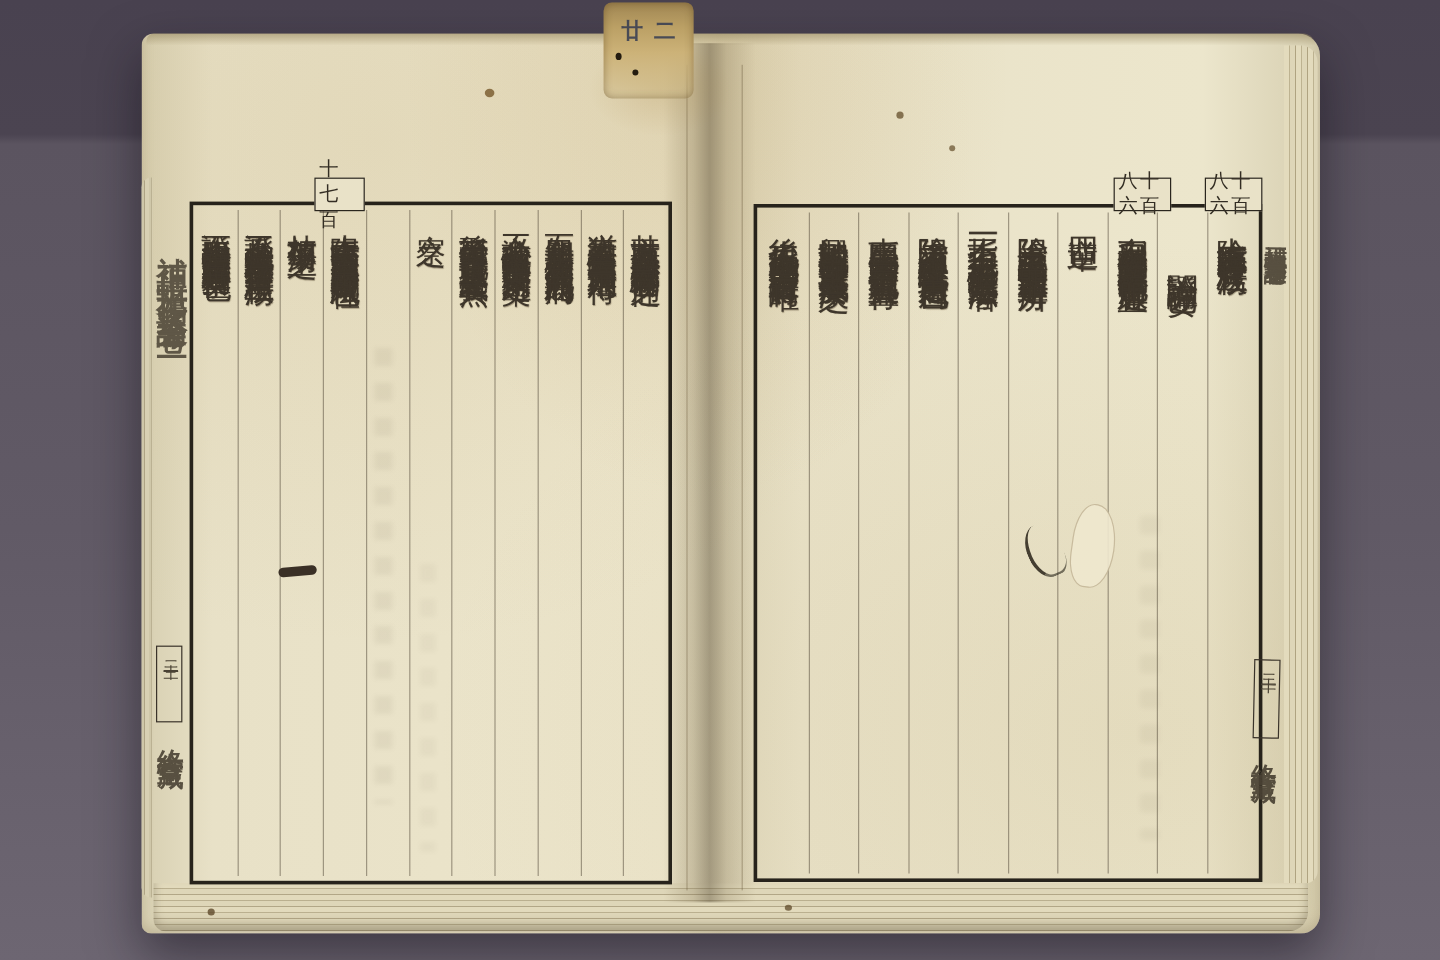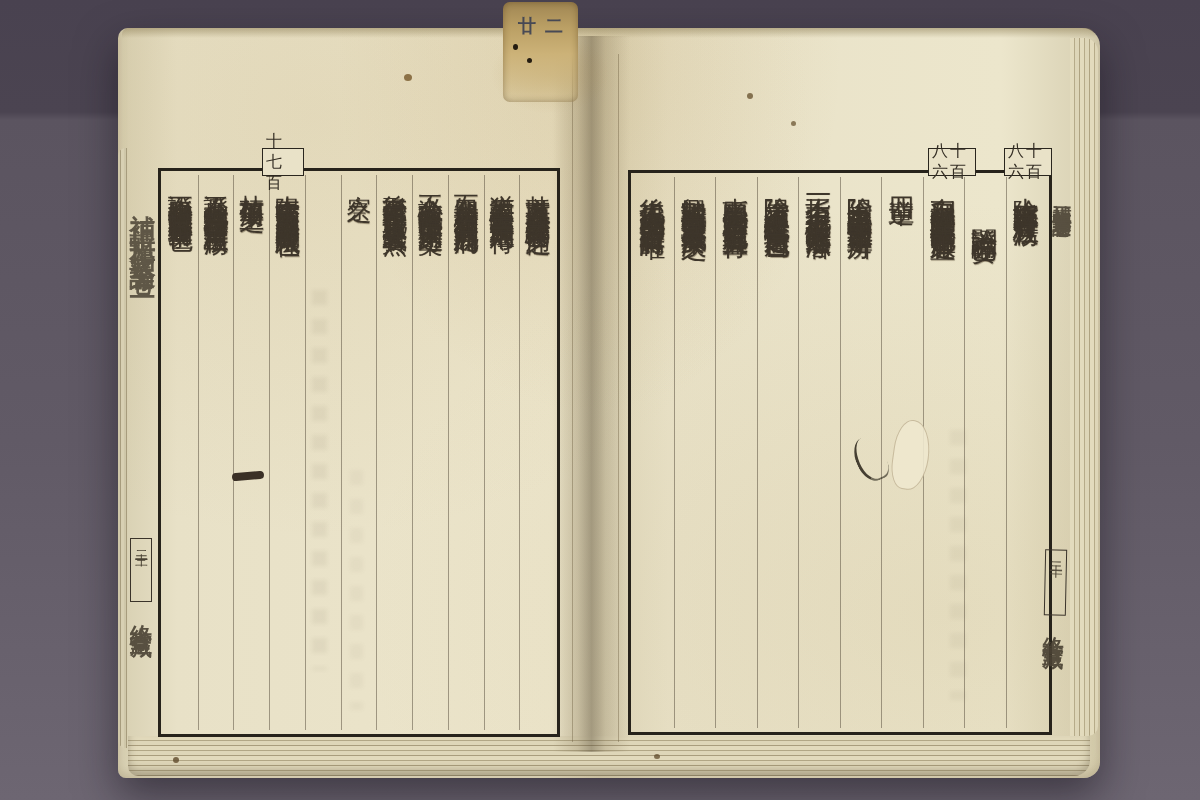--- a/index.html
+++ b/index.html
@@ -65,21 +65,21 @@
   .hr-title{left:936px;top:152px;height:212px;font-size:19px;font-weight:bold;letter-spacing:2px;opacity:.9;}
   .hr-leaf{left:938px;top:512px;height:60px;font-size:13px;letter-spacing:2px;
     border:1.5px solid #3a332a;padding:2px 1px;}
   .hr-pub{left:934px;top:582px;height:145px;font-size:21px;font-weight:bold;letter-spacing:4px;opacity:.92;}
   .hl-title{left:8px;top:165px;height:312px;font-size:26px;font-weight:bold;letter-spacing:8px;opacity:.85;filter:blur(.3px);}
   .hl-leaf{left:12px;top:510px;height:58px;font-size:13px;letter-spacing:2px;
     border:1.5px solid #3a332a;padding:2px 1px;}
   .hl-pub{left:9px;top:578px;height:145px;font-size:22px;font-weight:bold;letter-spacing:4px;opacity:.9;}
 
   
-  .tag{position:absolute;left:503px;top:2px;width:75px;height:100px;z-index:6;border-radius:7px;
+  .tag{position:absolute;left:503px;top:2px;width:75px;height:80px;z-index:6;border-radius:7px;
     background:linear-gradient(180deg,#a08653 0,#bba065 26%,#ccb278 52%,rgba(208,188,135,.4) 100%);
     box-shadow:inset 0 0 7px rgba(80,55,20,.45);}
   .tag-text{position:absolute;left:0;right:0;top:12px;text-align:center;
     font-size:18px;font-weight:bold;letter-spacing:9px;color:#343b52;text-indent:9px;opacity:.85;}
   .tag-dot{position:absolute;border-radius:50%;background:#241c10;}
   .tag-dot.d1{left:10px;top:42px;width:5px;height:6px;}
   .tag-dot.d2{left:24px;top:56px;width:5px;height:5px;}
 
   
   .dot{position:absolute;border-radius:50%;z-index:4;}

